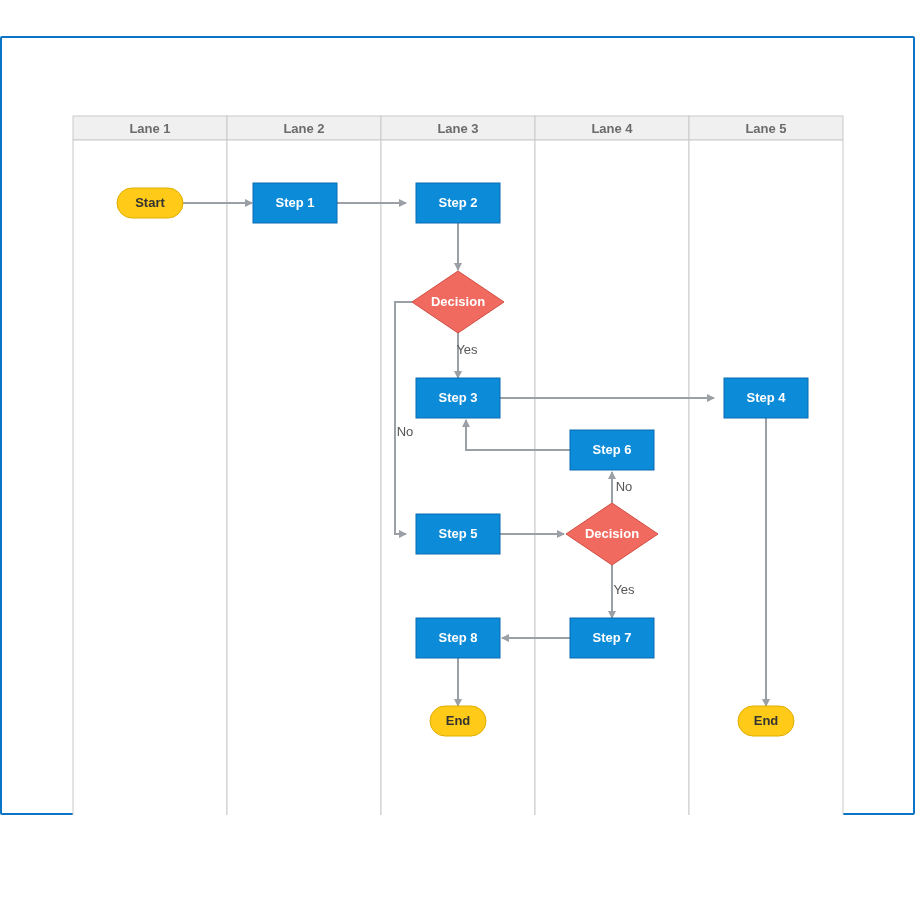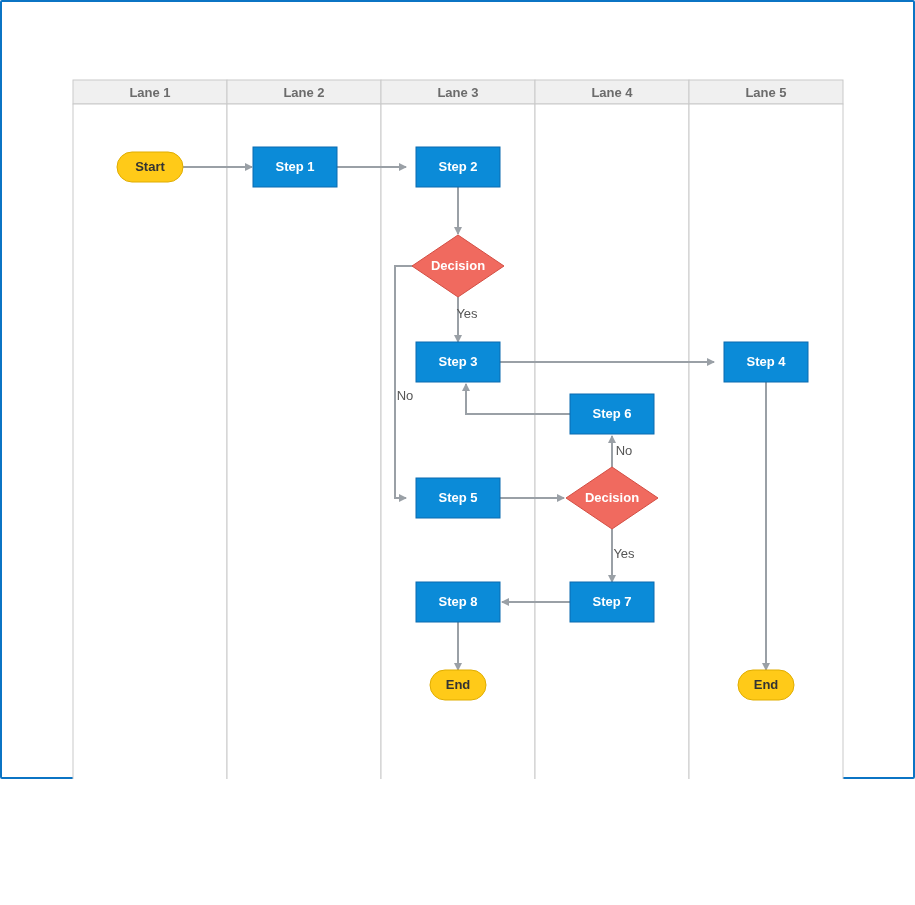--- a/index.html
+++ b/index.html
@@ -10,20 +10,21 @@
     color: #333;
   }
   .frame {
     box-sizing: border-box;
     width: 915px;
     height: 779px;
     border: 2px solid #0b74c4;
     border-radius: 2px;
     position: relative;
     background: #fff;
+    margin-top: 36px;
   }
   svg {
     display: block;
   }
   .lane-header {
     fill: #6b6b6b;
     font-size: 13px;
     font-weight: 600;
     text-anchor: middle;
   }

